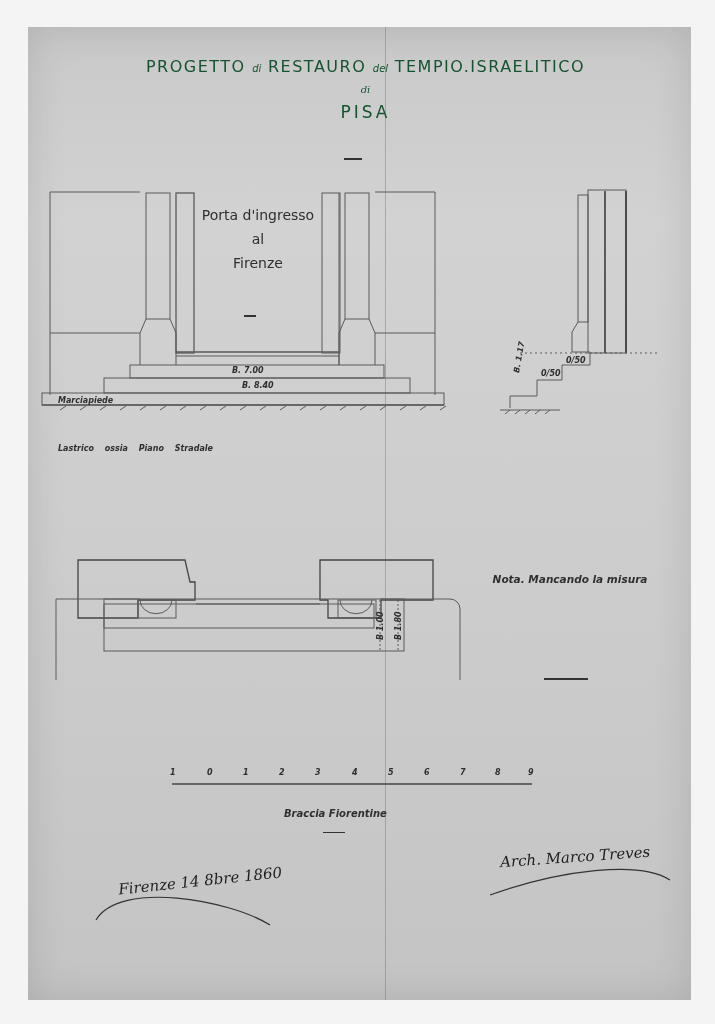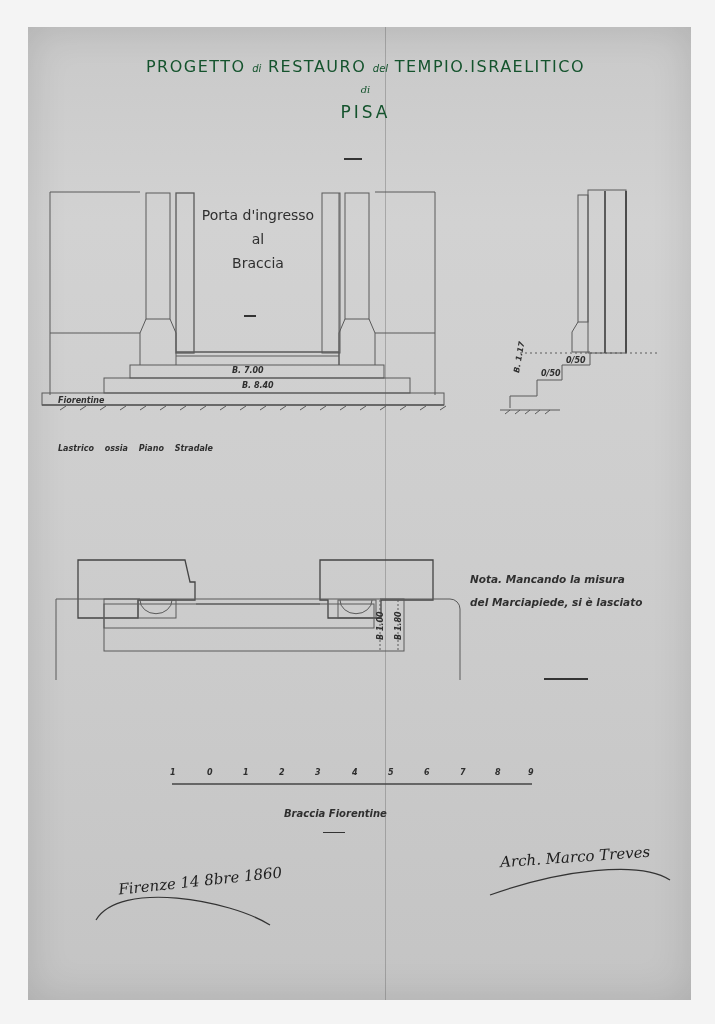--- a/index.html
+++ b/index.html
@@ -15,21 +15,21 @@
   .fold { position: absolute; left: 357px; top: 0; width: 1px; height: 100%; background: rgba(90,90,90,0.35); }
   .title { position: absolute; left: 8px; width: 100%; text-align: center; color: #14532d; }
   .t1 { top: 57px; font-size: 16px; letter-spacing: 1.5px; font-family: "DejaVu Sans", sans-serif; }
   .t1 small { font-size: 10px; font-style: italic; letter-spacing: 0; }
   .t2 { top: 84px; font-size: 10px; font-style: italic; }
   .t3 { top: 102px; font-size: 17px; letter-spacing: 3px; font-family: "DejaVu Sans", sans-serif; }
   .rule { position: absolute; height: 2px; background: #333; }
   svg { position: absolute; left: 0; top: 0; }
   .lbl { position: absolute; color: #2f2f2f; font-family: "DejaVu Sans", sans-serif; }
   .door-label { left: 176px; top: 203px; width: 120px; text-align: center; font-size: 14px; line-height: 24px; margin-left: 22px; }
-  .note { left: 470px; top: 568px; width: 200px; font-size: 10.5px; font-style: italic; line-height: 23px; font-weight: bold; }
+  .note { left: 470px; top: 568px; width: 200px; font-size: 10.5px; font-style: italic; line-height: 23px; font-weight: bold; text-align: center; }
   .scale-label { left: 240px; top: 780px; font-size: 10px; font-style: italic; font-weight: bold; }
   .small-lbl { font-size: 8px; font-style: italic; font-weight: bold; }
   .sig { font-family: "DejaVu Serif", serif; font-style: italic; font-size: 15px; color: #1e1e1e; }
 </style>
 </head>
 <body>
 
 <div class="sheet">
   <div class="fold"></div>
 </div>
@@ -90,38 +90,37 @@
   <rect x="104" y="604" width="270" height="24"></rect>
   <rect x="104" y="599" width="300" height="52"></rect>
   <path d="M380 600 L380 650 M398 600 L398 651" stroke-dasharray="2 2"></path>
 
   <line x1="172" y1="784" x2="532" y2="784" stroke="#444" stroke-width="1.5"></line>
 </svg>
 
 <div class="lbl door-label">
   <div>Porta d'ingresso</div>
   <div>al</div>
-  <div>Braccia</div>
+  <div>Firenze</div>
 </div>
 <div class="rule" style="left:244px; top:315px; width:12px;"></div>
 <div class="lbl small-lbl" style="left:232px; top:366px;">B. 7.00</div>
 <div class="lbl small-lbl" style="left:228px; top:381px;margin-left:14px;">B. 8.40</div>
-<div class="lbl small-lbl" style="left:58px; top:396px;">Fiorentine</div>
+<div class="lbl small-lbl" style="left:58px; top:396px;">Marciapiede</div>
 <div class="lbl small-lbl" style="left:58px; top:409px; word-spacing:8px;margin-top:35px;">Lastrico ossia Piano Stradale</div>
 
 <div class="lbl small-lbl" style="left:512px; top:372px; transform:rotate(-80deg); transform-origin:left top;">B. 1.17</div>
 <div class="lbl small-lbl" style="left:566px; top:356px;">0/50</div>
 <div class="lbl small-lbl" style="left:541px; top:369px;">0/50</div>
 
 <div class="lbl small-lbl" style="left:376px; top:640px; transform:rotate(-90deg); transform-origin:left top;">B 1.00</div>
 <div class="lbl small-lbl" style="left:394px; top:640px; transform:rotate(-90deg); transform-origin:left top;">B 1.80</div>
 
 <div class="lbl note">
   <div>Nota. Mancando la misura</div>
-  <div>del Marciapiede, si è lasciato</div>
 </div>
 <div class="rule" style="left:544px; top:678px; width:44px; height:1.5px;"></div>
 
 <div style="position:absolute; left:0; top:0;">
   <div class="lbl small-lbl" style="left:170px; top:768px;">1</div>
   <div class="lbl small-lbl" style="left:207px; top:768px;">0</div>
   <div class="lbl small-lbl" style="left:243px; top:768px;">1</div>
   <div class="lbl small-lbl" style="left:279px; top:768px;">2</div>
   <div class="lbl small-lbl" style="left:315px; top:768px;">3</div>
   <div class="lbl small-lbl" style="left:352px; top:768px;">4</div>

